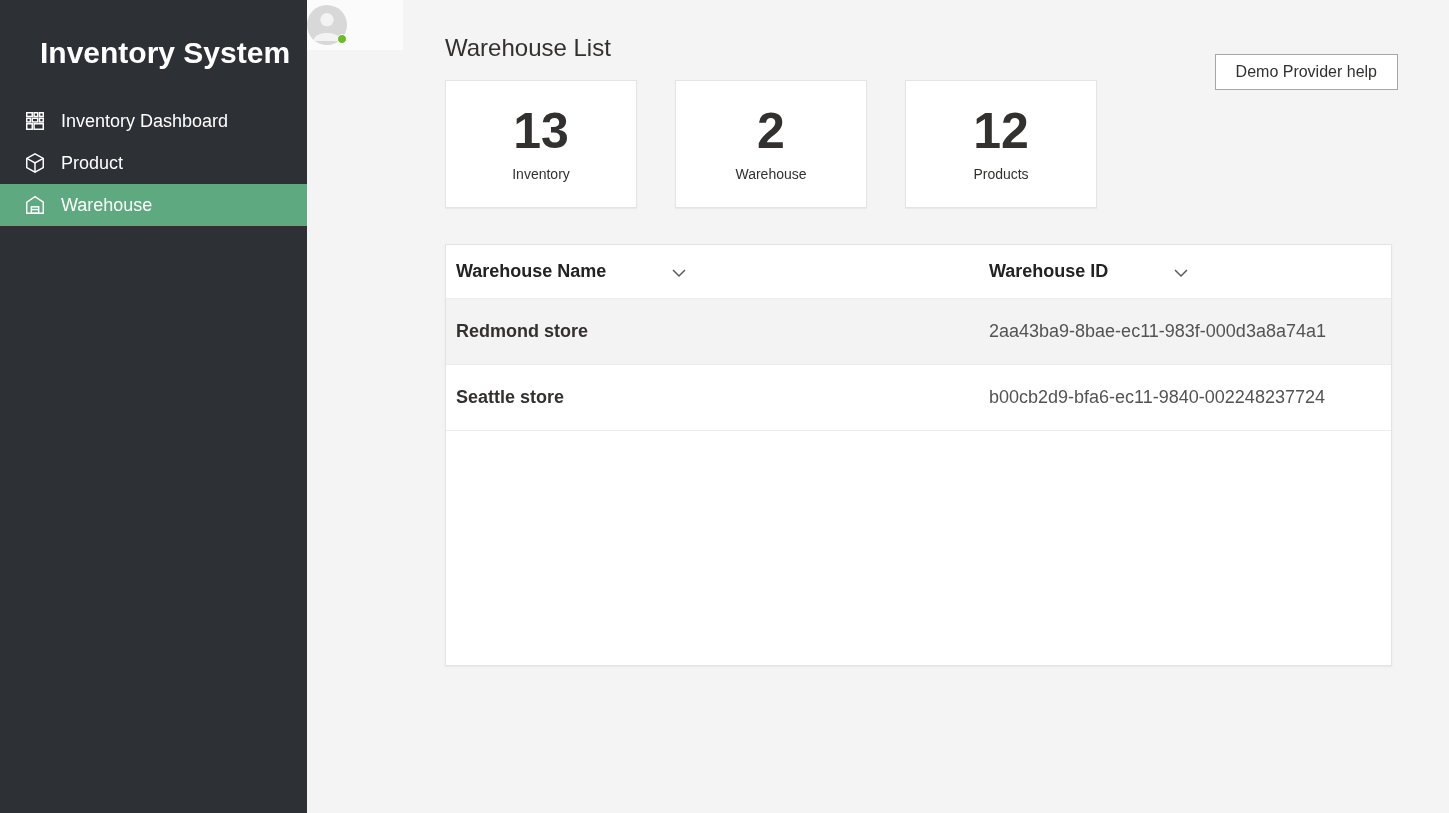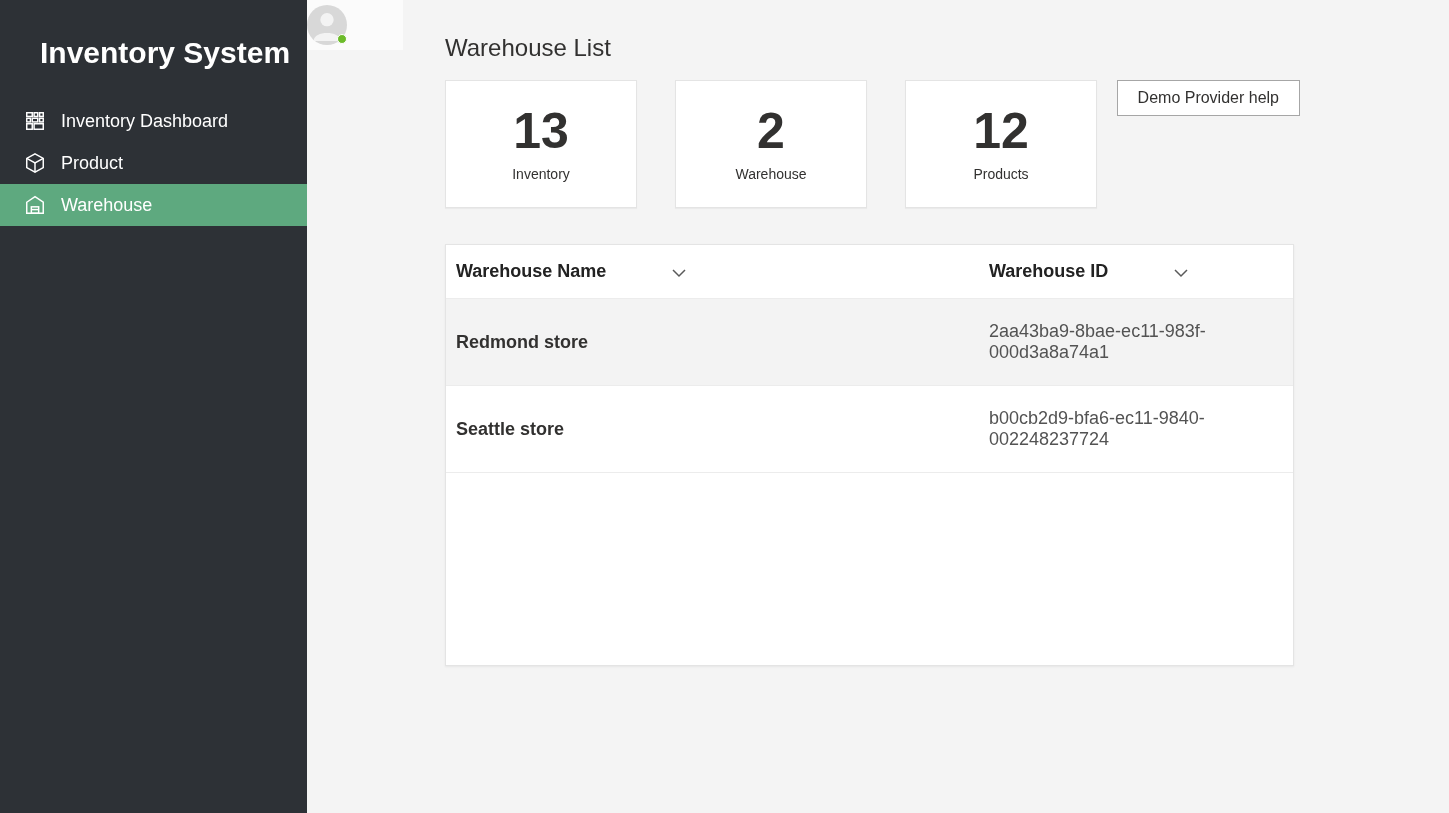--- a/index.html
+++ b/index.html
@@ -96,21 +96,21 @@
     }
     .page-title {
       font-size: 24px;
       font-weight: 500;
       color: #323130;
       margin-bottom: 18px;
     }
     .help-btn {
       position: absolute;
       right: 36px;
-      top: 80px;
+      top: 54px;
       background: #fff;
       border: 1px solid #a6a6a6;
       padding: 8px 20px;
       font-size: 16px;
       color: #323130;
       cursor: pointer;
     }
     .stats-row {
       display: flex;
       gap: 38px;
@@ -135,21 +135,21 @@
       margin-bottom: 10px;
     }
     .stat-label {
       font-size: 14px;
       color: #323130;
     }
     .table-card {
       background: #fff;
       border: 1px solid #e4e4e4;
       box-shadow: 0 1px 2px rgba(0,0,0,0.06);
-      width: 849px;
+      width: 947px;
       min-height: 422px;
     }
     .table {
       width: 100%;
       border-collapse: collapse;
     }
     .table thead th {
       text-align: left;
       font-size: 18px;
       font-weight: 600;

